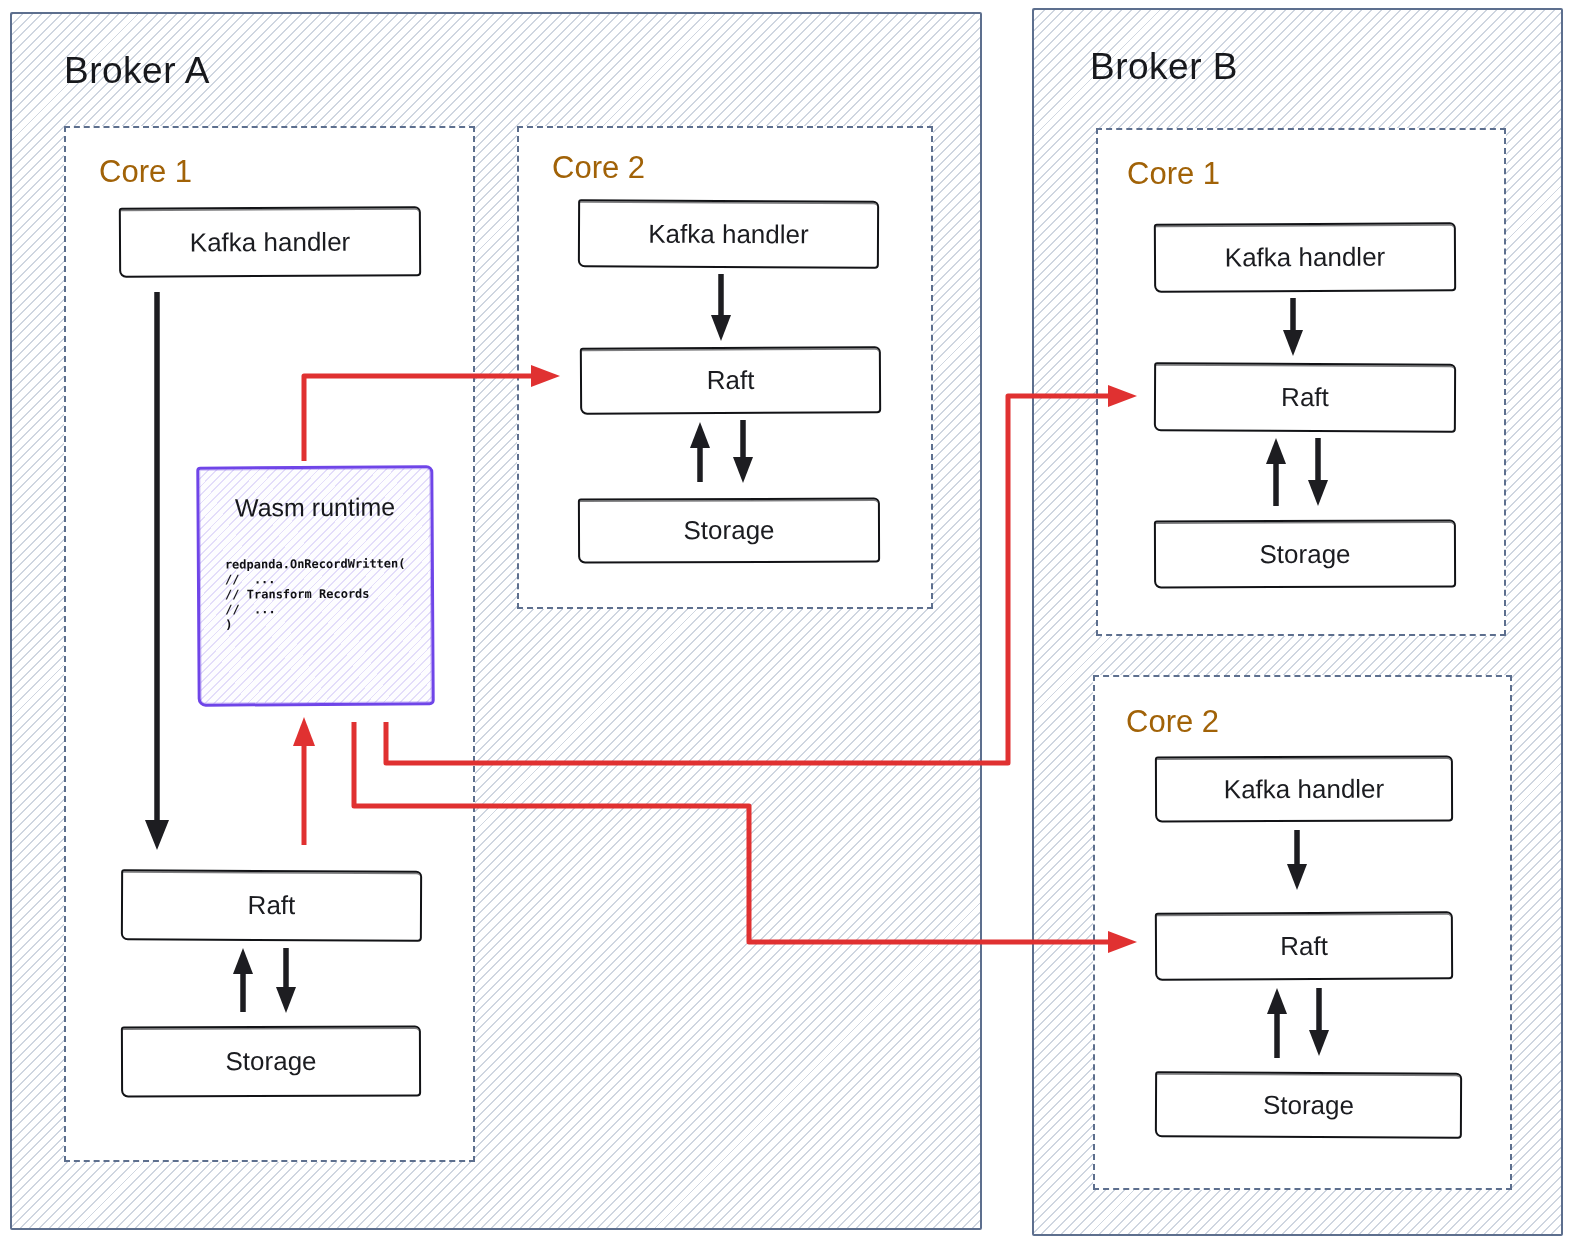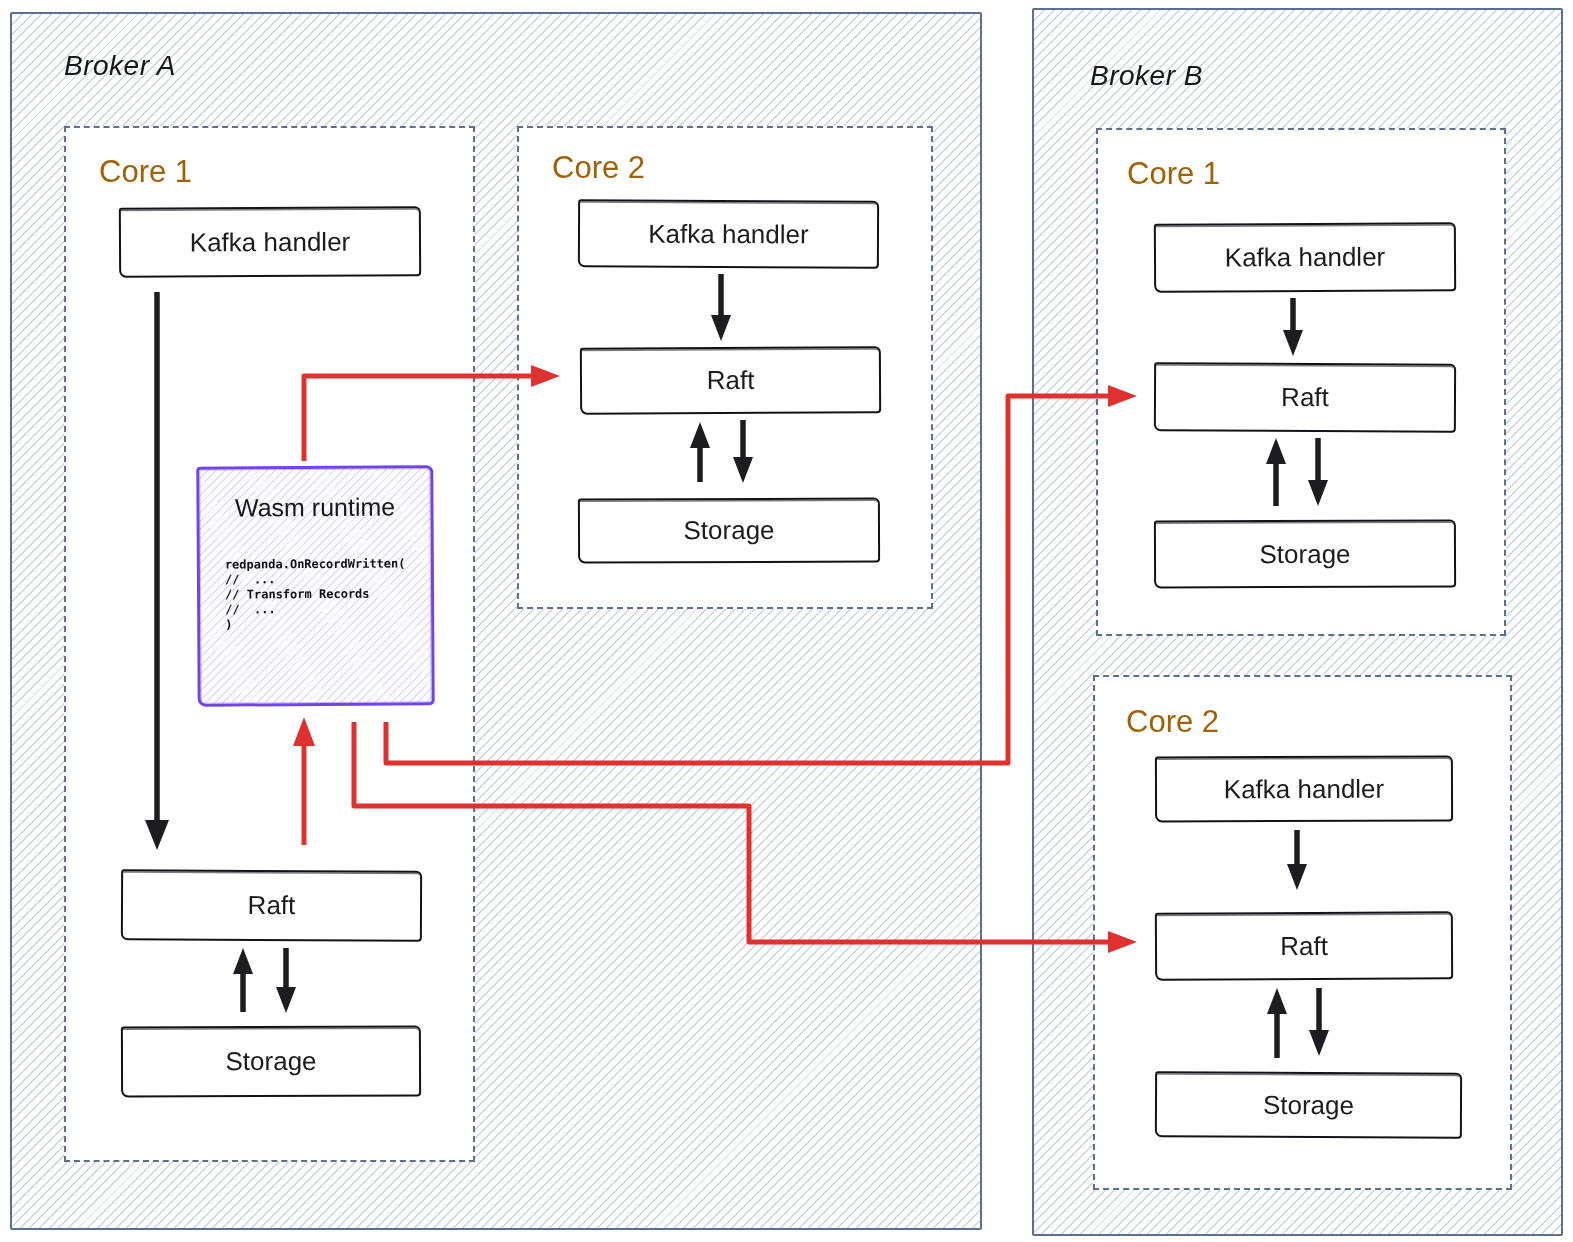--- a/index.html
+++ b/index.html
@@ -18,25 +18,24 @@
   }
   .broker{
     position:absolute;
     background-color:#fff;
     background-image:repeating-linear-gradient(135deg, var(--hatch) 0px, var(--hatch) 1.4px, transparent 1.4px, transparent 6.8px);
     border:2.5px solid var(--slate);
     border-radius:2px;
   }
   .broker-title{
     position:absolute;
-    font-size:28px;
+    font-size:37px;
     letter-spacing:0.5px;
     color:#17181c;
     white-space:nowrap;
-    font-style:italic;
   }
   .core{
     position:absolute;
     background:#fff;
     border:2.5px dashed var(--slate);
   }
   .core-label{
     position:absolute;left:31px;top:24px;
     font-size:31px;color:#a16207;white-space:nowrap;
   }
@@ -120,21 +119,21 @@
       <div class="node r1" style="left:61px;top:219px;width:301px;height:67px;">
         <span class="node-label">Raft</span>
       </div>
       <div class="node r3" style="left:59px;top:370px;width:302px;height:65px;">
         <span class="node-label">Storage</span>
       </div>
     </div>
   </div>
 
   <div class="broker" style="left:1032px;top:8px;width:531px;height:1228px;">
-    <div class="broker-title" style="left:56px;top:50px;text-align:right;">Broker B</div>
+    <div class="broker-title" style="left:56px;top:36px;text-align:right;">Broker B</div>
 
     <div class="core" style="left:62px;top:118px;width:410px;height:508px;">
       <div class="core-label" style="left:29px;top:26px;">Core 1</div>
 
       <div class="node r1" style="left:56px;top:93px;width:302px;height:69px;">
         <span class="node-label">Kafka handler</span>
       </div>
       <div class="node r2" style="left:56px;top:233px;width:302px;height:69px;">
         <span class="node-label">Raft</span>
       </div>

